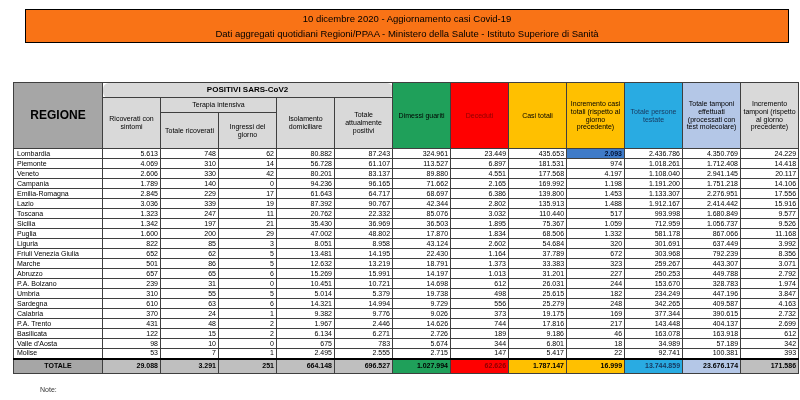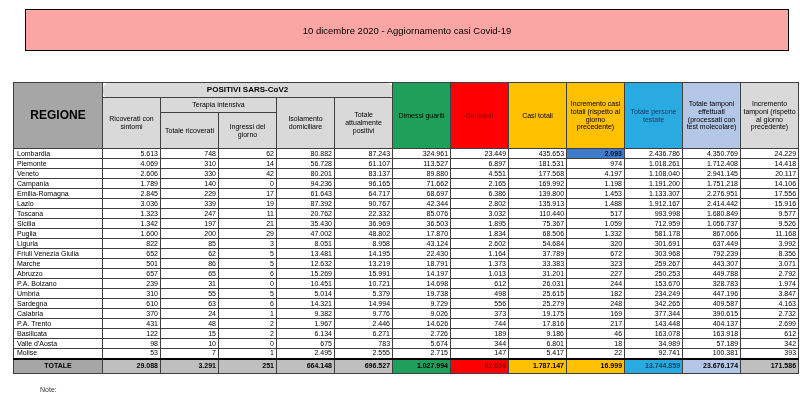--- a/index.html
+++ b/index.html
@@ -1,21 +1,21 @@
 <!DOCTYPE html>
 <html style="--green: #1FA05A; --red: #FF0000; --red_text: #8B0000; --yellow: #FFC000; --blue: #29ABE2; --blue_text: #17375E; --lblue: #B4C7E7; --grey_dark: #A6A6A6; --grey_light: #D9D9D9; --grey_total: #BFBFBF; --selection: #3F7BC8;"><head>
 <meta charset="utf-8">
 <style>
   * { box-sizing: border-box; margin: 0; padding: 0; }
   html,body { width:800px; height:400px; background:#fff; font-family:"Liberation Sans", sans-serif; }
   body { position:relative; overflow:hidden; }
 
   .title-box {
-    position:absolute; left:25px; top:9px; width:764px; height:42px;
-    border:1px solid #000; background:#fca5a5;
+    position:absolute; left:25px; top:9px; width:764px; height:34px;
+    border:1px solid #000; background:#f97316;
     display:flex; flex-direction:column; justify-content:space-evenly; align-items:center;
   }
   .title-box .line { font-size:9.5px; color:#000; text-align:center; }
 
   table.covid {
     position:absolute; left:13px; top:82px;
     border-collapse:collapse; table-layout:fixed; width:785px;
     font-size:7px; color:#000;
   }
   table.covid th, table.covid td {
@@ -55,20 +55,21 @@
   td.t-blue   { background:var(--blue); color:var(--blue_text); }
   td.t-lblue  { background:var(--lblue); }
 
   .note { position:absolute; left:40px; top:386px; font-size:7px; color:#333; }
 </style>
 </head>
 <body>
 
 <div class="title-box">
   <div class="line">10 dicembre 2020 - Aggiornamento casi Covid-19</div>
+  <div class="line">Dati aggregati quotidiani Regioni/PPAA - Ministero della Salute - Istituto Superiore di Sanità</div>
 </div>
 
 <table class="covid">
   <colgroup>
     <col style="width:89px">
     <col style="width:58px">
       <col style="width:58px">
       <col style="width:58px">
       <col style="width:58px">
       <col style="width:58px">

